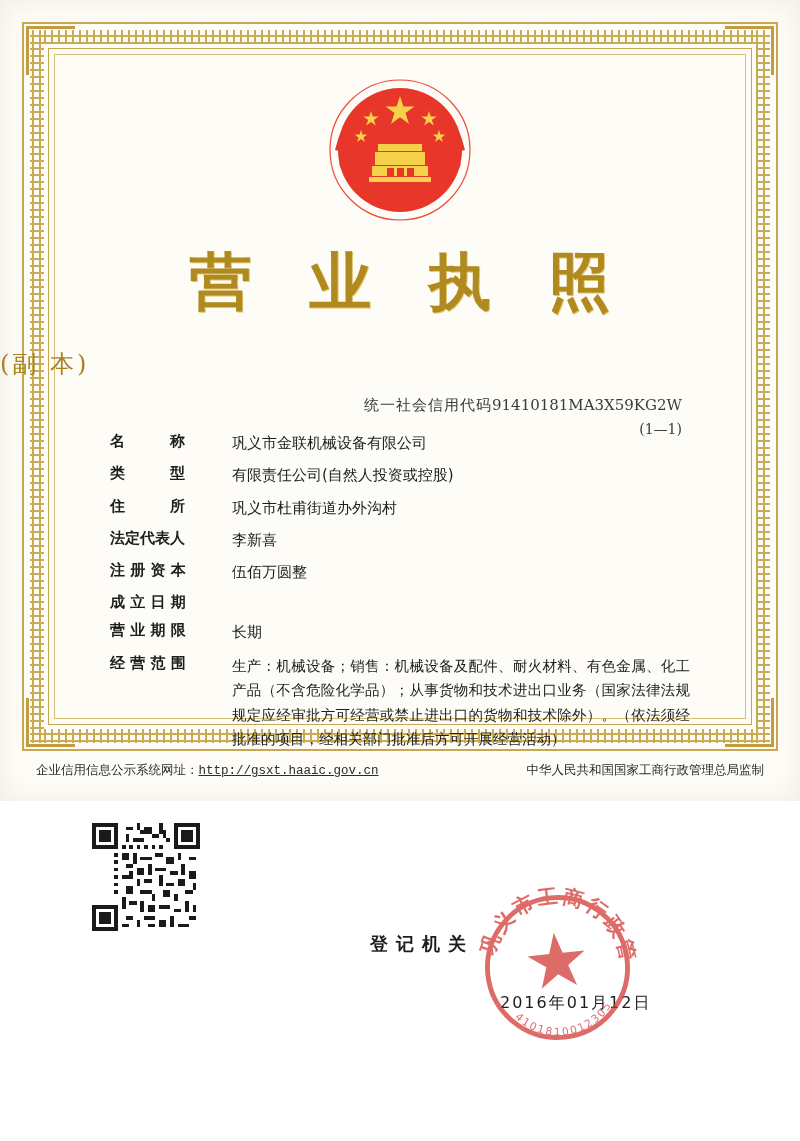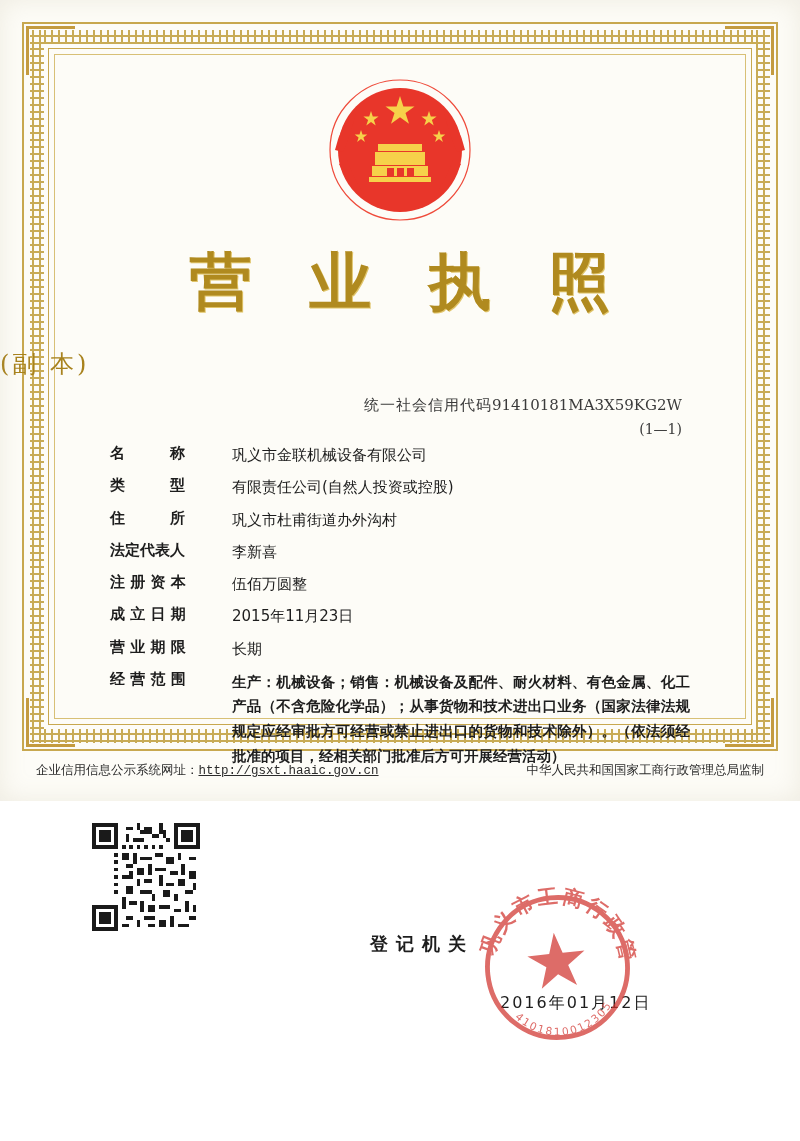--- a/index.html
+++ b/index.html
@@ -115,21 +115,21 @@
     top: 421px;
     right: 118px;
     font-family: "DejaVu Serif", serif;
     font-size: 14px;
     color: #3a3a3a;
   }
 
   
   .fields {
     position: absolute;
-    top: 444px;
+    top: 432px;
     left: 110px;
     right: 110px;
   }
   .row {
     display: flex;
     align-items: flex-start;
     margin-bottom: 9px;
   }
   .row .key {
     width: 122px;
@@ -146,21 +146,20 @@
     font-family: "DejaVu Sans", sans-serif;
     font-size: 15px;
     color: #1d1d1d;
     line-height: 1.55;
     flex: 1;
   }
   .row.scope .val {
     text-align: justify;
     line-height: 1.7;
     font-size: 14.5px;
-    font-weight: bold;
   }
 
   
   .qr {
     position: absolute;
     left: 92px;
     top: 823px;
     width: 108px;
     height: 108px;
   }
@@ -299,21 +298,20 @@
     <div class="row">
       <div class="key">法定代表人</div>
       <div class="val">李新喜</div>
     </div>
     <div class="row">
       <div class="key">注 册 资 本</div>
       <div class="val">伍佰万圆整</div>
     </div>
     <div class="row">
       <div class="key">成 立 日 期</div>
-      <div class="val">2015年11月23日</div>
     </div>
     <div class="row">
       <div class="key">营 业 期 限</div>
       <div class="val">长期</div>
     </div>
     <div class="row scope">
       <div class="key">经 营 范 围</div>
       <div class="val">生产：机械设备；销售：机械设备及配件、耐火材料、有色金属、化工产品（不含危险化学品）；从事货物和技术进出口业务（国家法律法规规定应经审批方可经营或禁止进出口的货物和技术除外）。（依法须经批准的项目，经相关部门批准后方可开展经营活动）</div>
     </div>
   </div>

